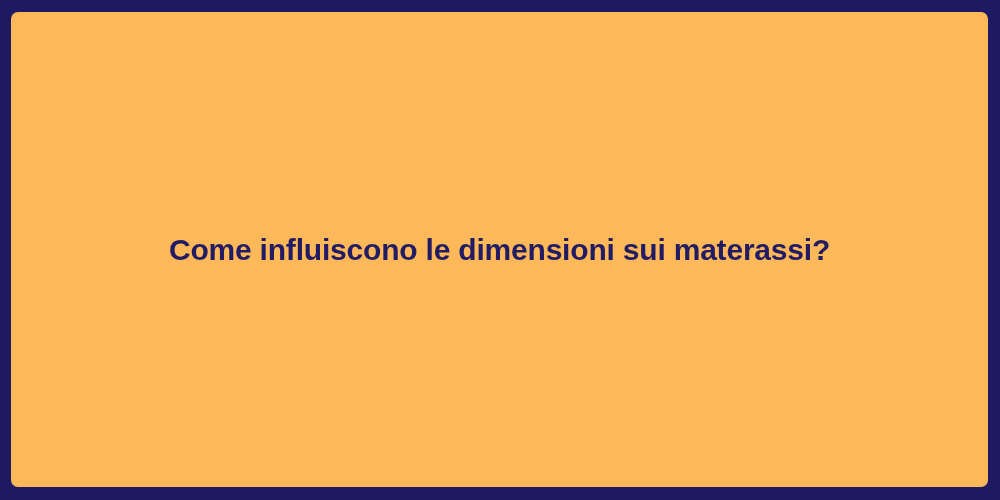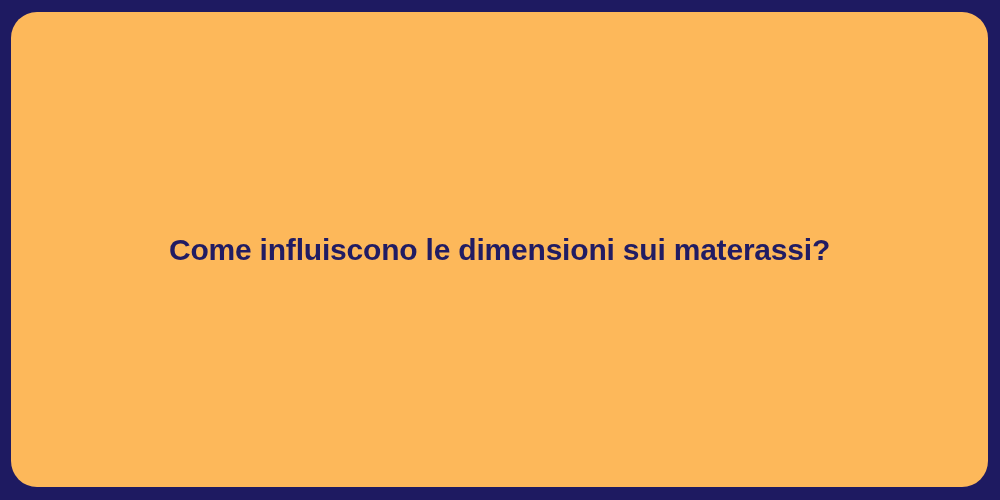--- a/index.html
+++ b/index.html
@@ -23,21 +23,21 @@
     border-radius: 0;
   }
 
   .card-panel {
     position: absolute;
     left: 11px;
     top: 12px;
     right: 12px;
     bottom: 13px;
     background: #FDB85A;
-    border-radius: 26px;
+    border-radius: 7px;
     display: flex;
     align-items: center;
     justify-content: center;
     overflow: hidden;
   }
 
   .card-title {
     margin: 0;
     padding: 0 24px;
     color: #211C63;

